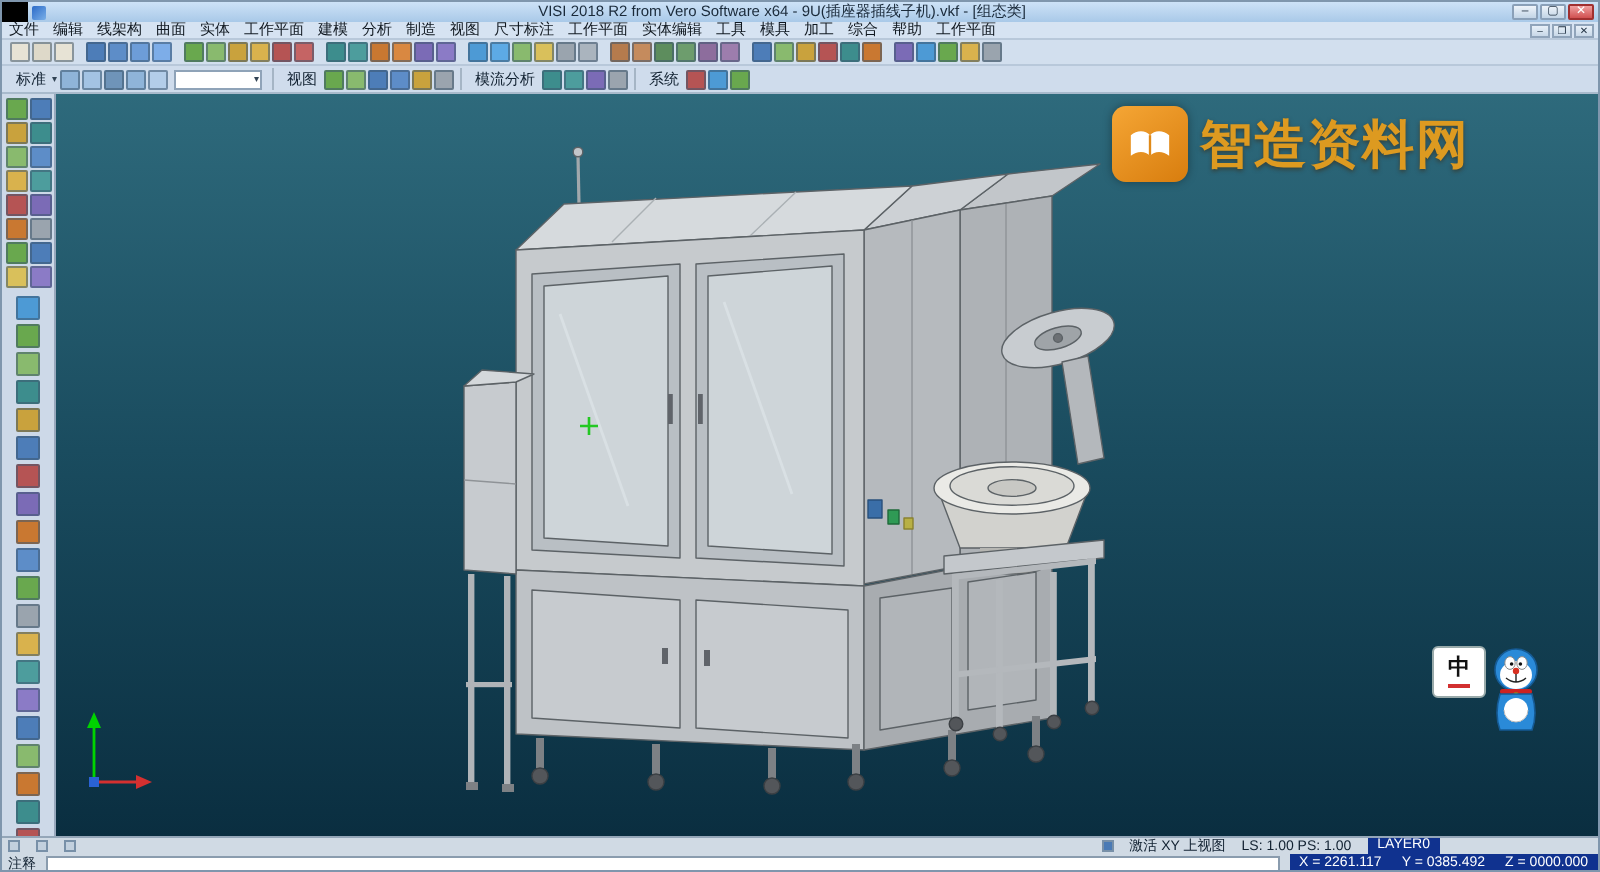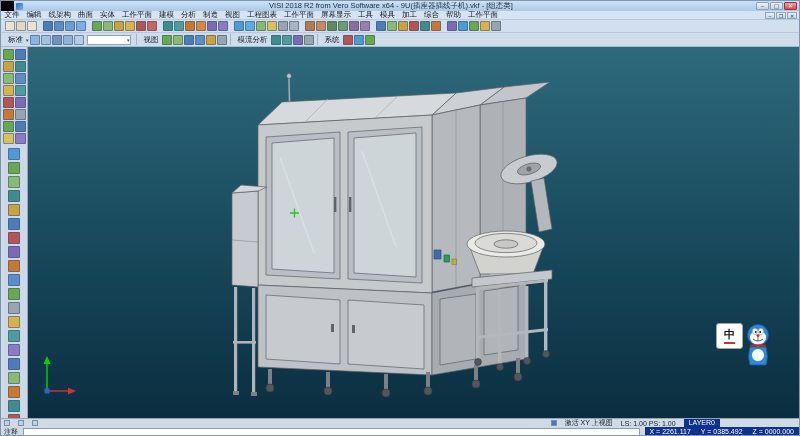--- a/index.html
+++ b/index.html
@@ -85,23 +85,23 @@
     <span class="menu-item">文件</span>
         <span class="menu-item">编辑</span>
         <span class="menu-item">线架构</span>
         <span class="menu-item">曲面</span>
         <span class="menu-item">实体</span>
         <span class="menu-item">工作平面</span>
         <span class="menu-item">建模</span>
         <span class="menu-item">分析</span>
         <span class="menu-item">制造</span>
         <span class="menu-item">视图</span>
-        <span class="menu-item">工程图表</span>
+        <span class="menu-item">尺寸标注</span>
         <span class="menu-item">工作平面</span>
-        <span class="menu-item">屏幕显示</span>
+        <span class="menu-item">实体编辑</span>
         <span class="menu-item">工具</span>
         <span class="menu-item">模具</span>
         <span class="menu-item">加工</span>
         <span class="menu-item">综合</span>
         <span class="menu-item">帮助</span>
         <span class="menu-item">工作平面</span>
       </div>
     <div class="mdi-btns">
       <div class="mdib">–</div>
       <div class="mdib">❐</div>
@@ -352,20 +352,29 @@
 
         <g stroke-width="1.4">
           <line x1="19" y1="344" x2="19" y2="314" stroke="#00d400"></line>
           <polygon points="19,309 15.5,317 22.5,317" fill="#00d400"></polygon>
           <line x1="19" y1="344" x2="42" y2="344" stroke="#d43030"></line>
           <polygon points="48,344 40,340.5 40,347.5" fill="#d43030"></polygon>
           <rect x="16.5" y="341.5" width="5" height="5" fill="#2a62d4"></rect>
         </g>
       </svg>
 
+      <div class="watermark">
+        <div class="wm-logo">
+          <svg width="28" height="28" viewBox="0 0 38 38">
+            <path d="M6,13 C10,9.5 16,9.5 19,13 C22,9.5 28,9.5 32,13 L32,27 C28,23.5 22,23.5 19,27 C16,23.5 10,23.5 6,27 Z" fill="#ffffff"></path>
+            <line x1="19" y1="13" x2="19" y2="27" stroke="#e08a18" stroke-width="1.6"></line>
+          </svg>
+        </div>
+        <span class="wm-text">智造资料网</span>
+      </div>
 
       <div class="doraemon">
         <div class="speech">
           <span class="speech-char">中</span>
           <span class="red-mark"></span>
         </div>
         <svg width="28" height="46" viewBox="0 0 28 46">
           <circle cx="14" cy="12" r="10.5" fill="#2a8ad8" stroke="#155a94" stroke-width="0.8"></circle>
           <ellipse cx="14" cy="14.5" rx="8" ry="7" fill="#ffffff"></ellipse>
           <ellipse cx="11" cy="8.5" rx="2.6" ry="3.2" fill="#ffffff" stroke="#888" stroke-width="0.5"></ellipse>

